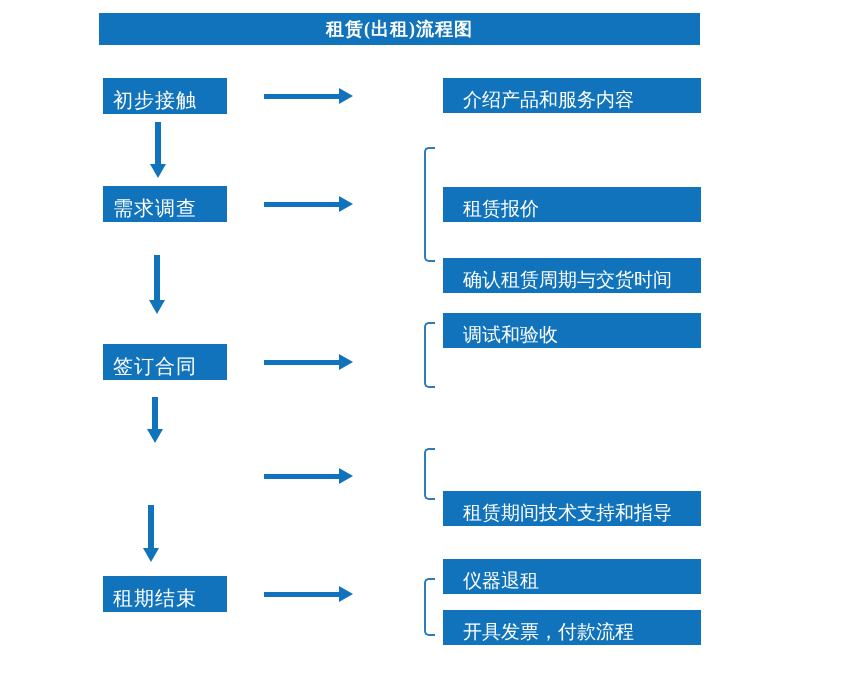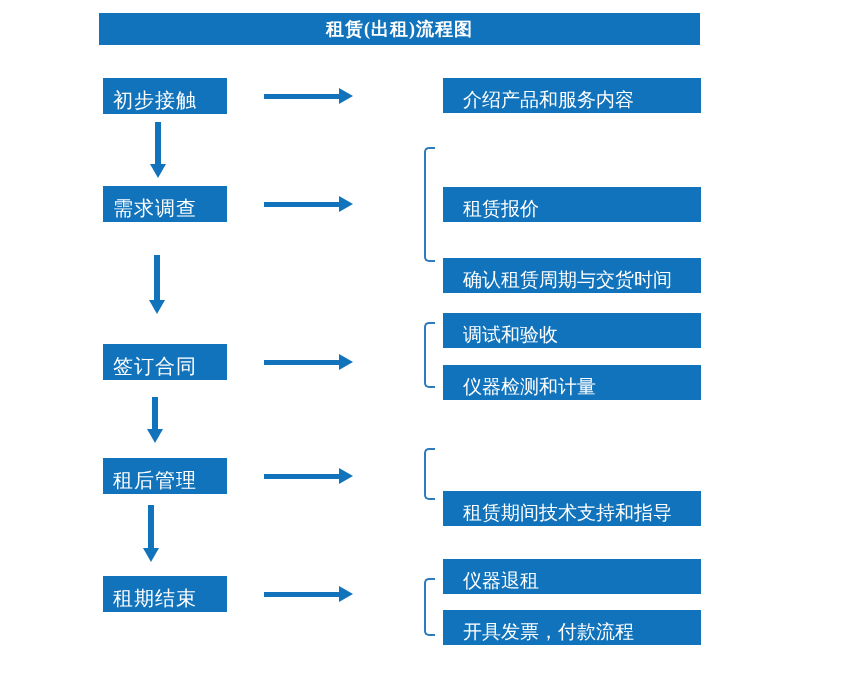--- a/index.html
+++ b/index.html
@@ -55,43 +55,37 @@
 
   <div class="box step" style="top:78px">
       <span>初步接触</span>
     </div>
   <div class="box step" style="top:186px">
       <span>需求调查</span>
     </div>
   <div class="box step" style="top:344px">
       <span>签订合同</span>
     </div>
-  <div class="box step" style="top:458px">
-      <span>租后管理</span>
-    </div>
   <div class="box step" style="top:576px">
       <span>租期结束</span>
     </div>
 
   <div class="box out" style="top:78px">
       <span>介绍产品和服务内容</span>
     </div>
 
   <div class="box out" style="top:187px">
       <span>租赁报价</span>
     </div>
   <div class="box out" style="top:258px">
       <span>确认租赁周期与交货时间</span>
     </div>
 
   <div class="box out" style="top:313px">
       <span>调试和验收</span>
-    </div>
-  <div class="box out" style="top:365px">
-      <span>仪器检测和计量</span>
     </div>
 
   <div class="box out" style="top:559px">
       <span>仪器退租</span>
     </div>
 
   <div class="box out" style="top:491px">
       <span>租赁期间技术支持和指导</span>
     </div>
   <div class="box out" style="top:610px">

